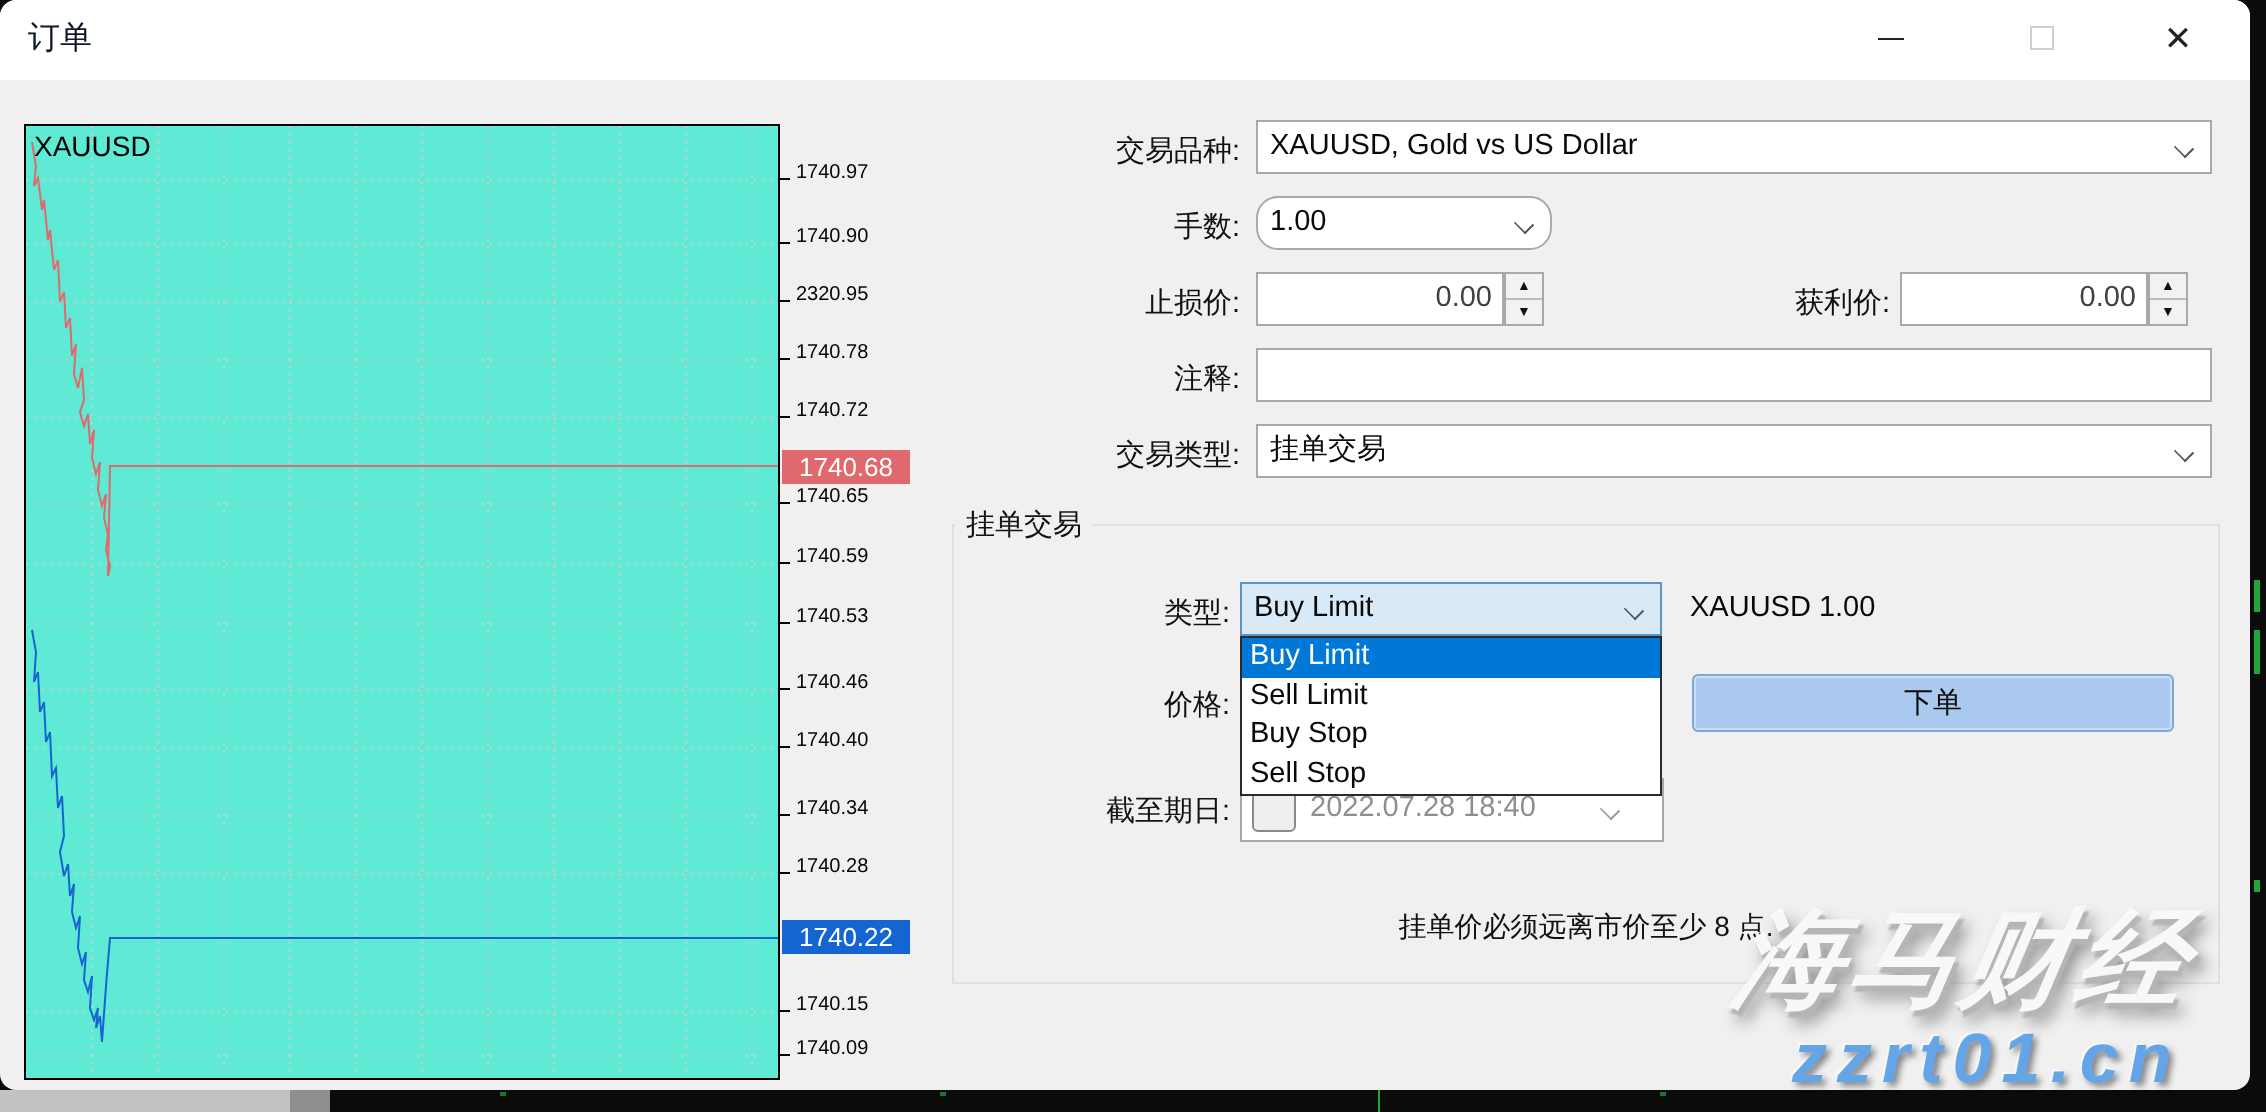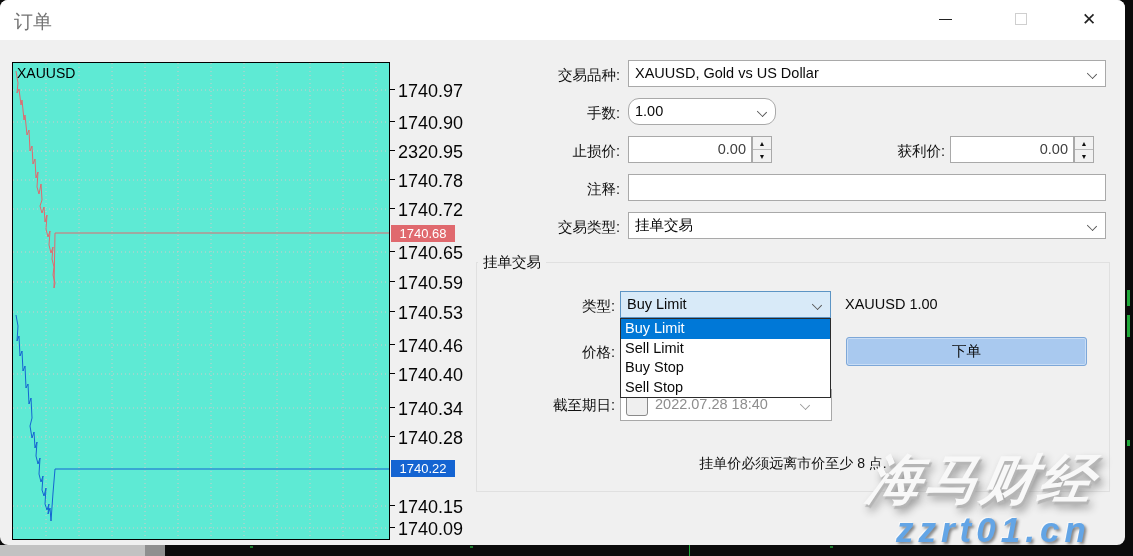--- a/index.html
+++ b/index.html
@@ -4,33 +4,33 @@
 <style>
   * { margin:0; padding:0; box-sizing:border-box; }
   html,body { width:1133px; height:556px; overflow:hidden; background:#0b0b0b;
               font-family:"Liberation Sans", sans-serif; }
   #stage { position:relative; width:1133px; height:556px; }
 
   
   .dialog { position:absolute; left:0; top:0; width:1125px; height:545px;
             background:#f0f0f0; border-radius:8px; overflow:hidden; }
   .titlebar { position:absolute; left:0; top:0; width:100%; height:40px; background:#ffffff; }
-  .title { position:absolute; left:14px; top:9px; font-size:19px; color:#737373; }
+  .title { position:absolute; left:14px; top:9px; font-size:16px; color:#0f172a; }
   .winbtn { position:absolute; top:0; width:46px; height:38px; display:flex; align-items:center; justify-content:center; }
   .btn-min { left:922px; } .btn-max { left:998px; } .btn-close { left:1066px; }
   .min-glyph { width:13px; height:0; border-top:1.6px solid #222; display:block; }
   .max-glyph { width:12px; height:12px; border:1.4px solid #cfcfcf; display:block; }
   .close-glyph { font-size:17px; color:#222; line-height:1; }
 
   
   .chart-box { position:absolute; left:12px; top:62px; width:378px; height:478px;
                background:#5eead4; border:1px solid #000; }
   .chart-symbol { position:absolute; left:4px; top:2px; font-size:14px; color:#000;
                   font-family:"Liberation Sans", sans-serif; }
-  .scale-label { position:absolute; left:398px; width:62px; font-size:18px; color:#050505;
+  .scale-label { position:absolute; left:398px; width:62px; font-size:10px; color:#050505;
                  font-family:"Liberation Sans", sans-serif; }
   .scale-tick  { position:absolute; left:390px; width:5px; height:1px; background:#000; }
   .price-tag { position:absolute; left:391px; width:64px; height:17px; color:#fff;
                font-size:13px; text-align:center; line-height:17px;
                font-family:"Liberation Sans", sans-serif; }
 
   
   .lbl { position:absolute; font-size:14.5px; color:#111; text-align:right; }
   .ctl-select { position:absolute; height:27px; background:#fff; border:1px solid #a9a9a9;
                 font-size:14.5px; color:#0a0a0a; line-height:25px; padding-left:6px; }

